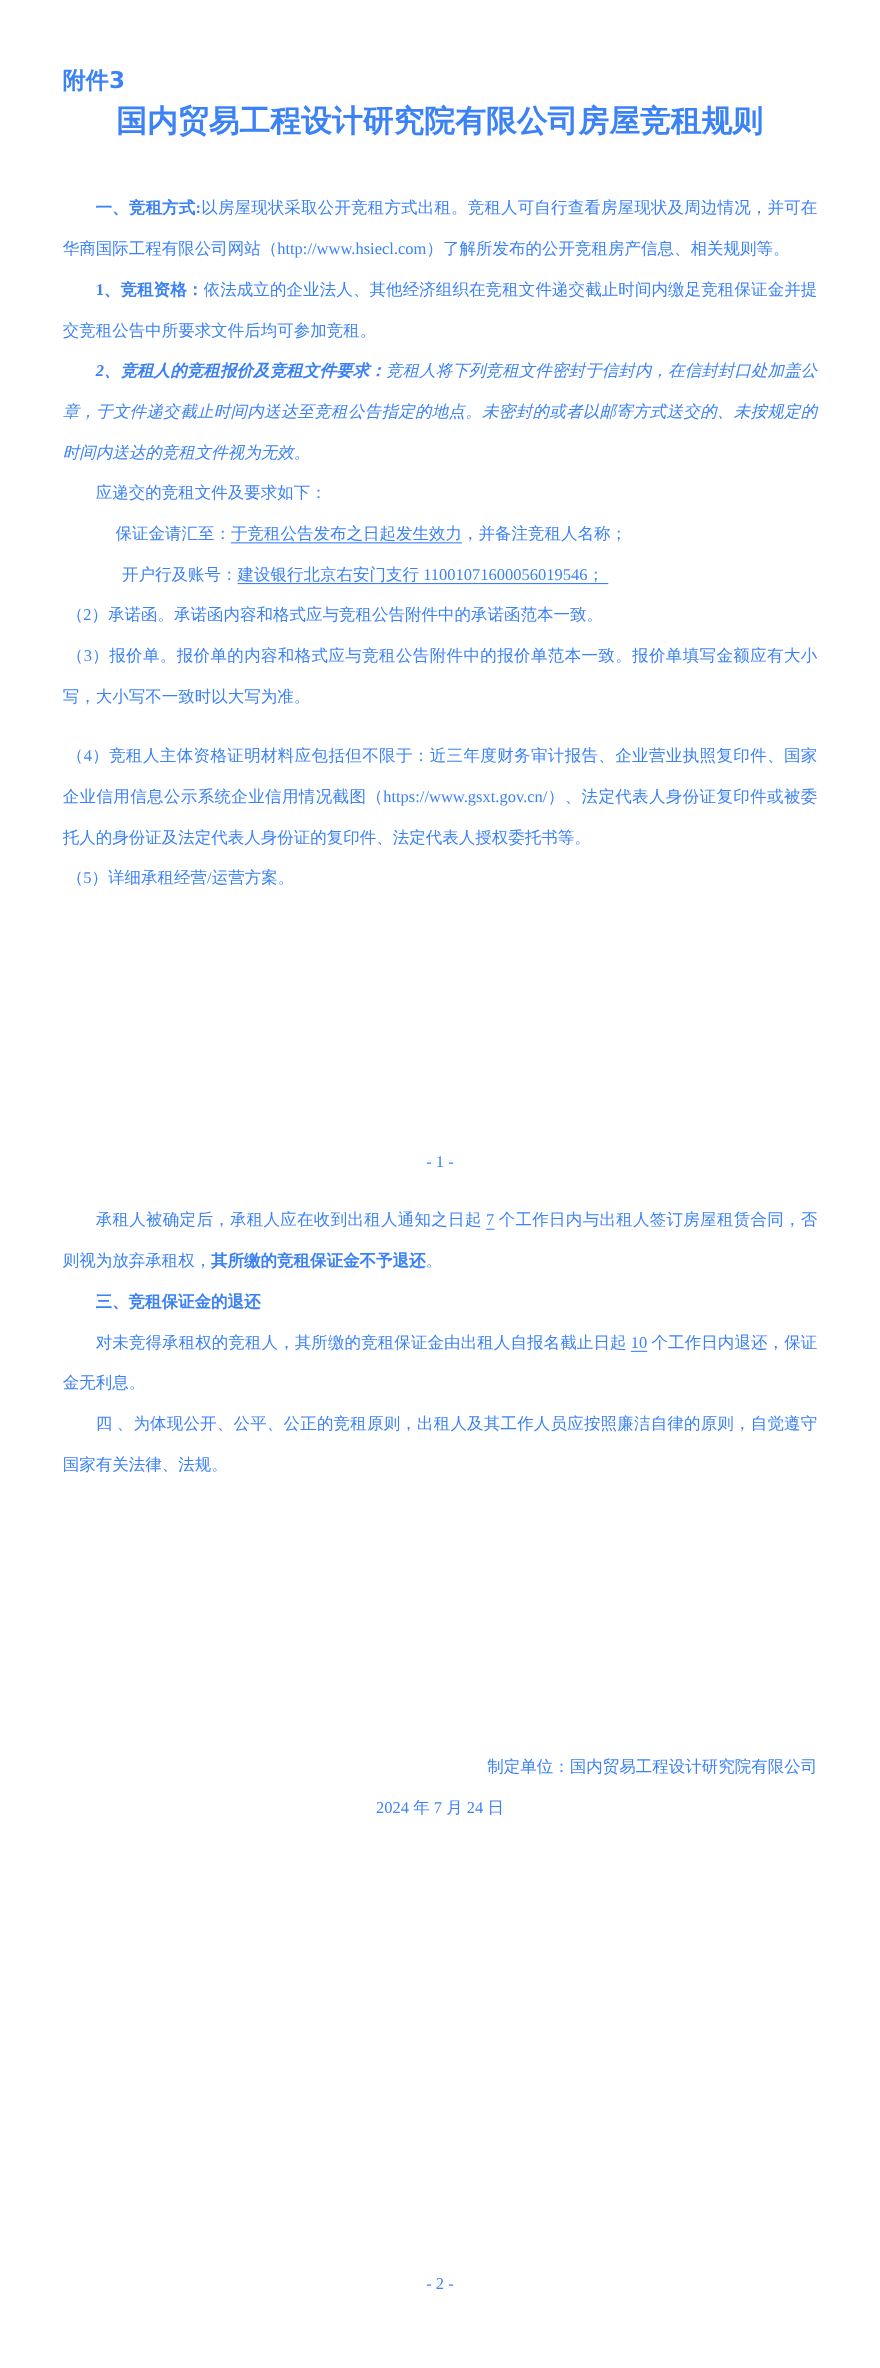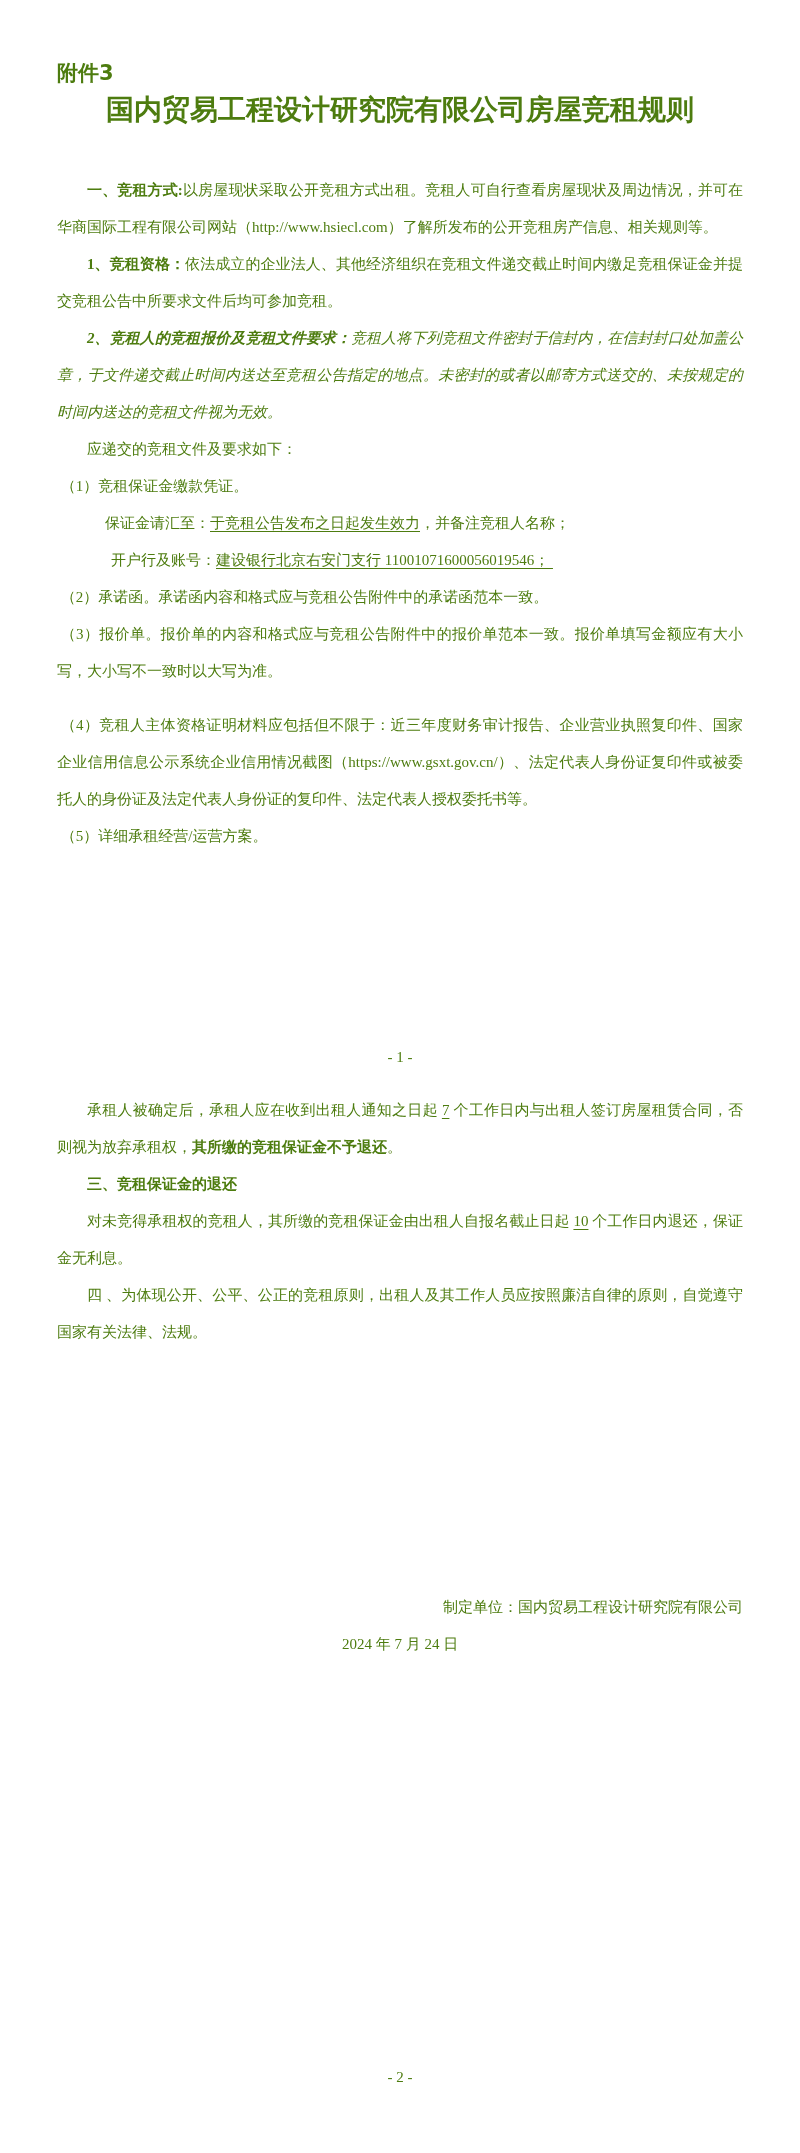--- a/index.html
+++ b/index.html
@@ -3,21 +3,21 @@
 <meta charset="utf-8">
 <style>
   html, body {
     margin: 0;
     padding: 0;
     background: #ffffff;
   }
   .doc {
     width: 800px;
     background: #ffffff;
-    color: #4d7c0f;
+    color: #3b82f6;
     font-family: "Liberation Serif", "DejaVu Serif", serif;
   }
   .page {
     position: relative;
     width: 800px;
     overflow: hidden;
   }
   .page-1 { height: 1076px; }
   .page-2 { height: 1077px; }
   .content {
@@ -67,21 +67,20 @@
 
   <div class="page page-1">
     <div class="content">
       <div class="attachment-label">附件3</div>
       <h1 class="doc-title">国内贸易工程设计研究院有限公司房屋竞租规则</h1>
       <div class="body-block">
           <p class="para" style="text-indent: 2em;"><span class="b">一、竞租方式:</span><span>以房屋现状采取公开竞租方式出租。竞租人可自行查看房屋现状及周边情况，并可在华商国际工程有限公司网站（http://www.hsiecl.com）了解所发布的公开竞租房产信息、相关规则等。</span></p>
           <p class="para" style="text-indent: 2em;"><span class="b">1、竞租资格：</span><span>依法成立的企业法人、其他经济组织在竞租文件递交截止时间内缴足竞租保证金并提交竞租公告中所要求文件后均可参加竞租。</span></p>
           <p class="para" style="text-indent: 2em; font-style: italic;"><span class="b">2、竞租人的竞租报价及竞租文件要求：</span><span>竞租人将下列竞租文件密封于信封内，在信封封口处加盖公章，于文件递交截止时间内送达至竞租公告指定的地点。未密封的或者以邮寄方式送交的、未按规定的时间内送达的竞租文件视为无效。</span></p>
           <p class="para" style="text-indent: 2em;"><span>应递交的竞租文件及要求如下：</span></p>
-          <p class="para" style="text-indent: 0.25em;"><span>（1）竞租保证金缴款凭证。</span></p>
           <p class="para" style="text-indent: 3.2em;"><span>保证金请汇至：</span><span class="u">于竞租公告发布之日起发生效力</span><span>，并备注竞租人名称；</span></p>
           <p class="para" style="text-indent: 3.6em;"><span>开户行及账号：</span><span class="u">建设银行北京右安门支行 11001071600056019546； </span></p>
           <p class="para" style="text-indent: 0.25em;"><span>（2）承诺函。承诺函内容和格式应与竞租公告附件中的承诺函范本一致。</span></p>
           <p class="para" style="text-indent: 0.25em;"><span>（3）报价单。报价单的内容和格式应与竞租公告附件中的报价单范本一致。报价单填写金额应有大小写，大小写不一致时以大写为准。</span></p>
           <p class="para" style="text-indent: 0.25em; margin-top: 17px;"><span>（4）竞租人主体资格证明材料应包括但不限于：近三年度财务审计报告、企业营业执照复印件、国家企业信用信息公示系统企业信用情况截图（https://www.gsxt.gov.cn/）、法定代表人身份证复印件或被委托人的身份证及法定代表人身份证的复印件、法定代表人授权委托书等。</span></p>
           <p class="para" style="text-indent: 0.25em;"><span>（5）详细承租经营/运营方案。</span></p>
         </div>
     </div>
     <div class="page-footer">- 1 -</div>
   </div>

